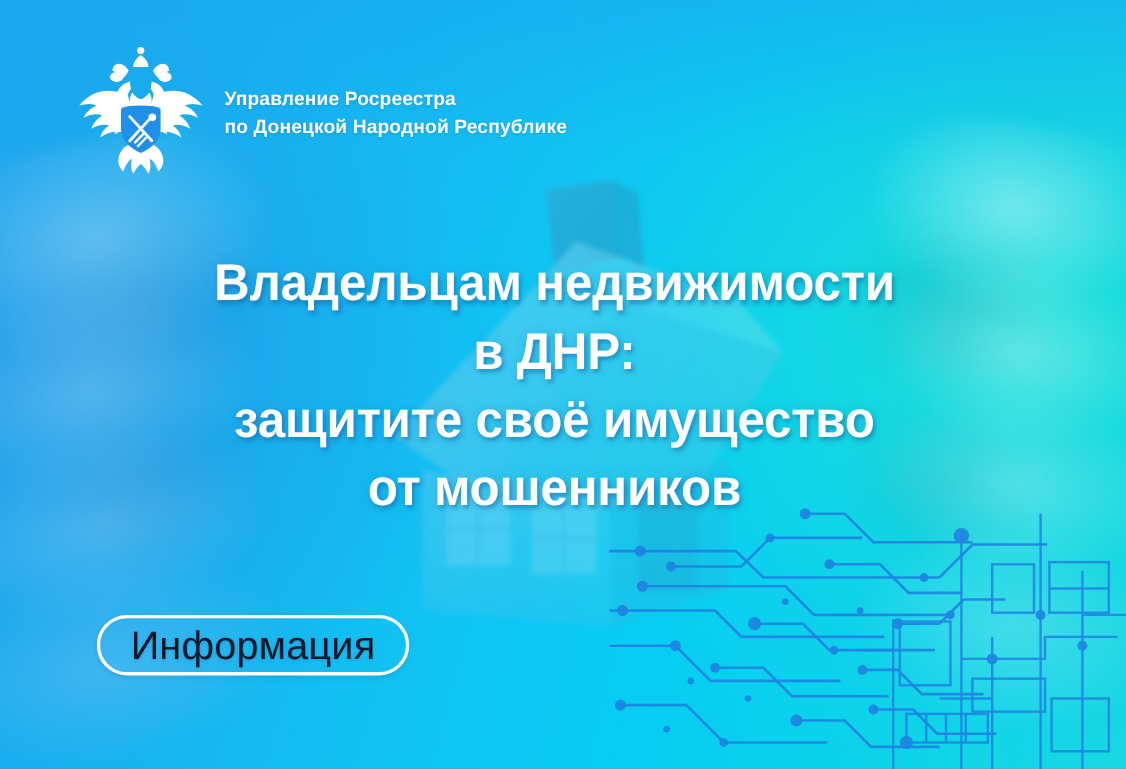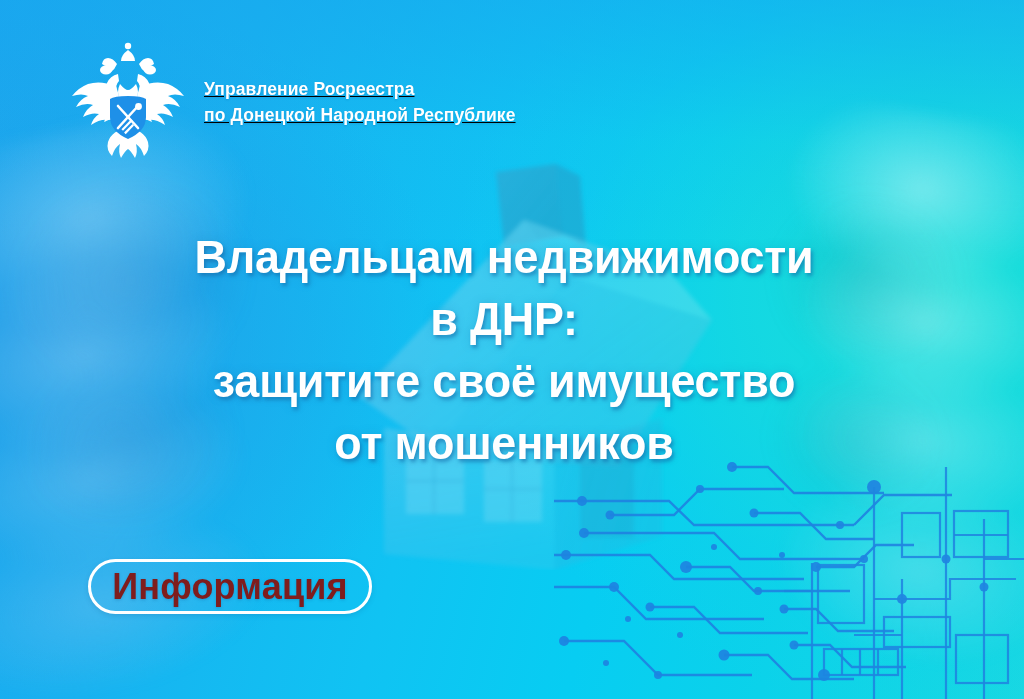--- a/index.html
+++ b/index.html
@@ -140,21 +140,20 @@
   }
 
   
   .header {
     position: absolute;
     left: 66px;
     top: 40px;
     display: flex;
     align-items: center;
     gap: 14px;
-    text-decoration: underline;
   }
   .emblem {
     width: 124px;
     height: 124px;
     flex: 0 0 auto;
   }
   .org-name {
     color: #ffffff;
     font-size: 17.5px;
     font-weight: bold;
@@ -194,23 +193,23 @@
     box-sizing: border-box;
     border: 3px solid #ffffff;
     border-radius: 28px;
     display: flex;
     align-items: center;
     justify-content: center;
     cursor: pointer;
     box-shadow: 0 2px 5px rgba(20,100,160,0.22);
   }
   .pill-label {
-    color: #7f1d1d;
+    color: #0f172a;
     font-size: 36px;
-    font-weight: bold;
+    font-weight: normal;
     line-height: 36px;
     letter-spacing: 0.2px;
     text-shadow: 0 1px 3px rgba(20,100,160,0.35);
   }
 </style>
 </head>
 <body>
 
 <div id="banner">
 

